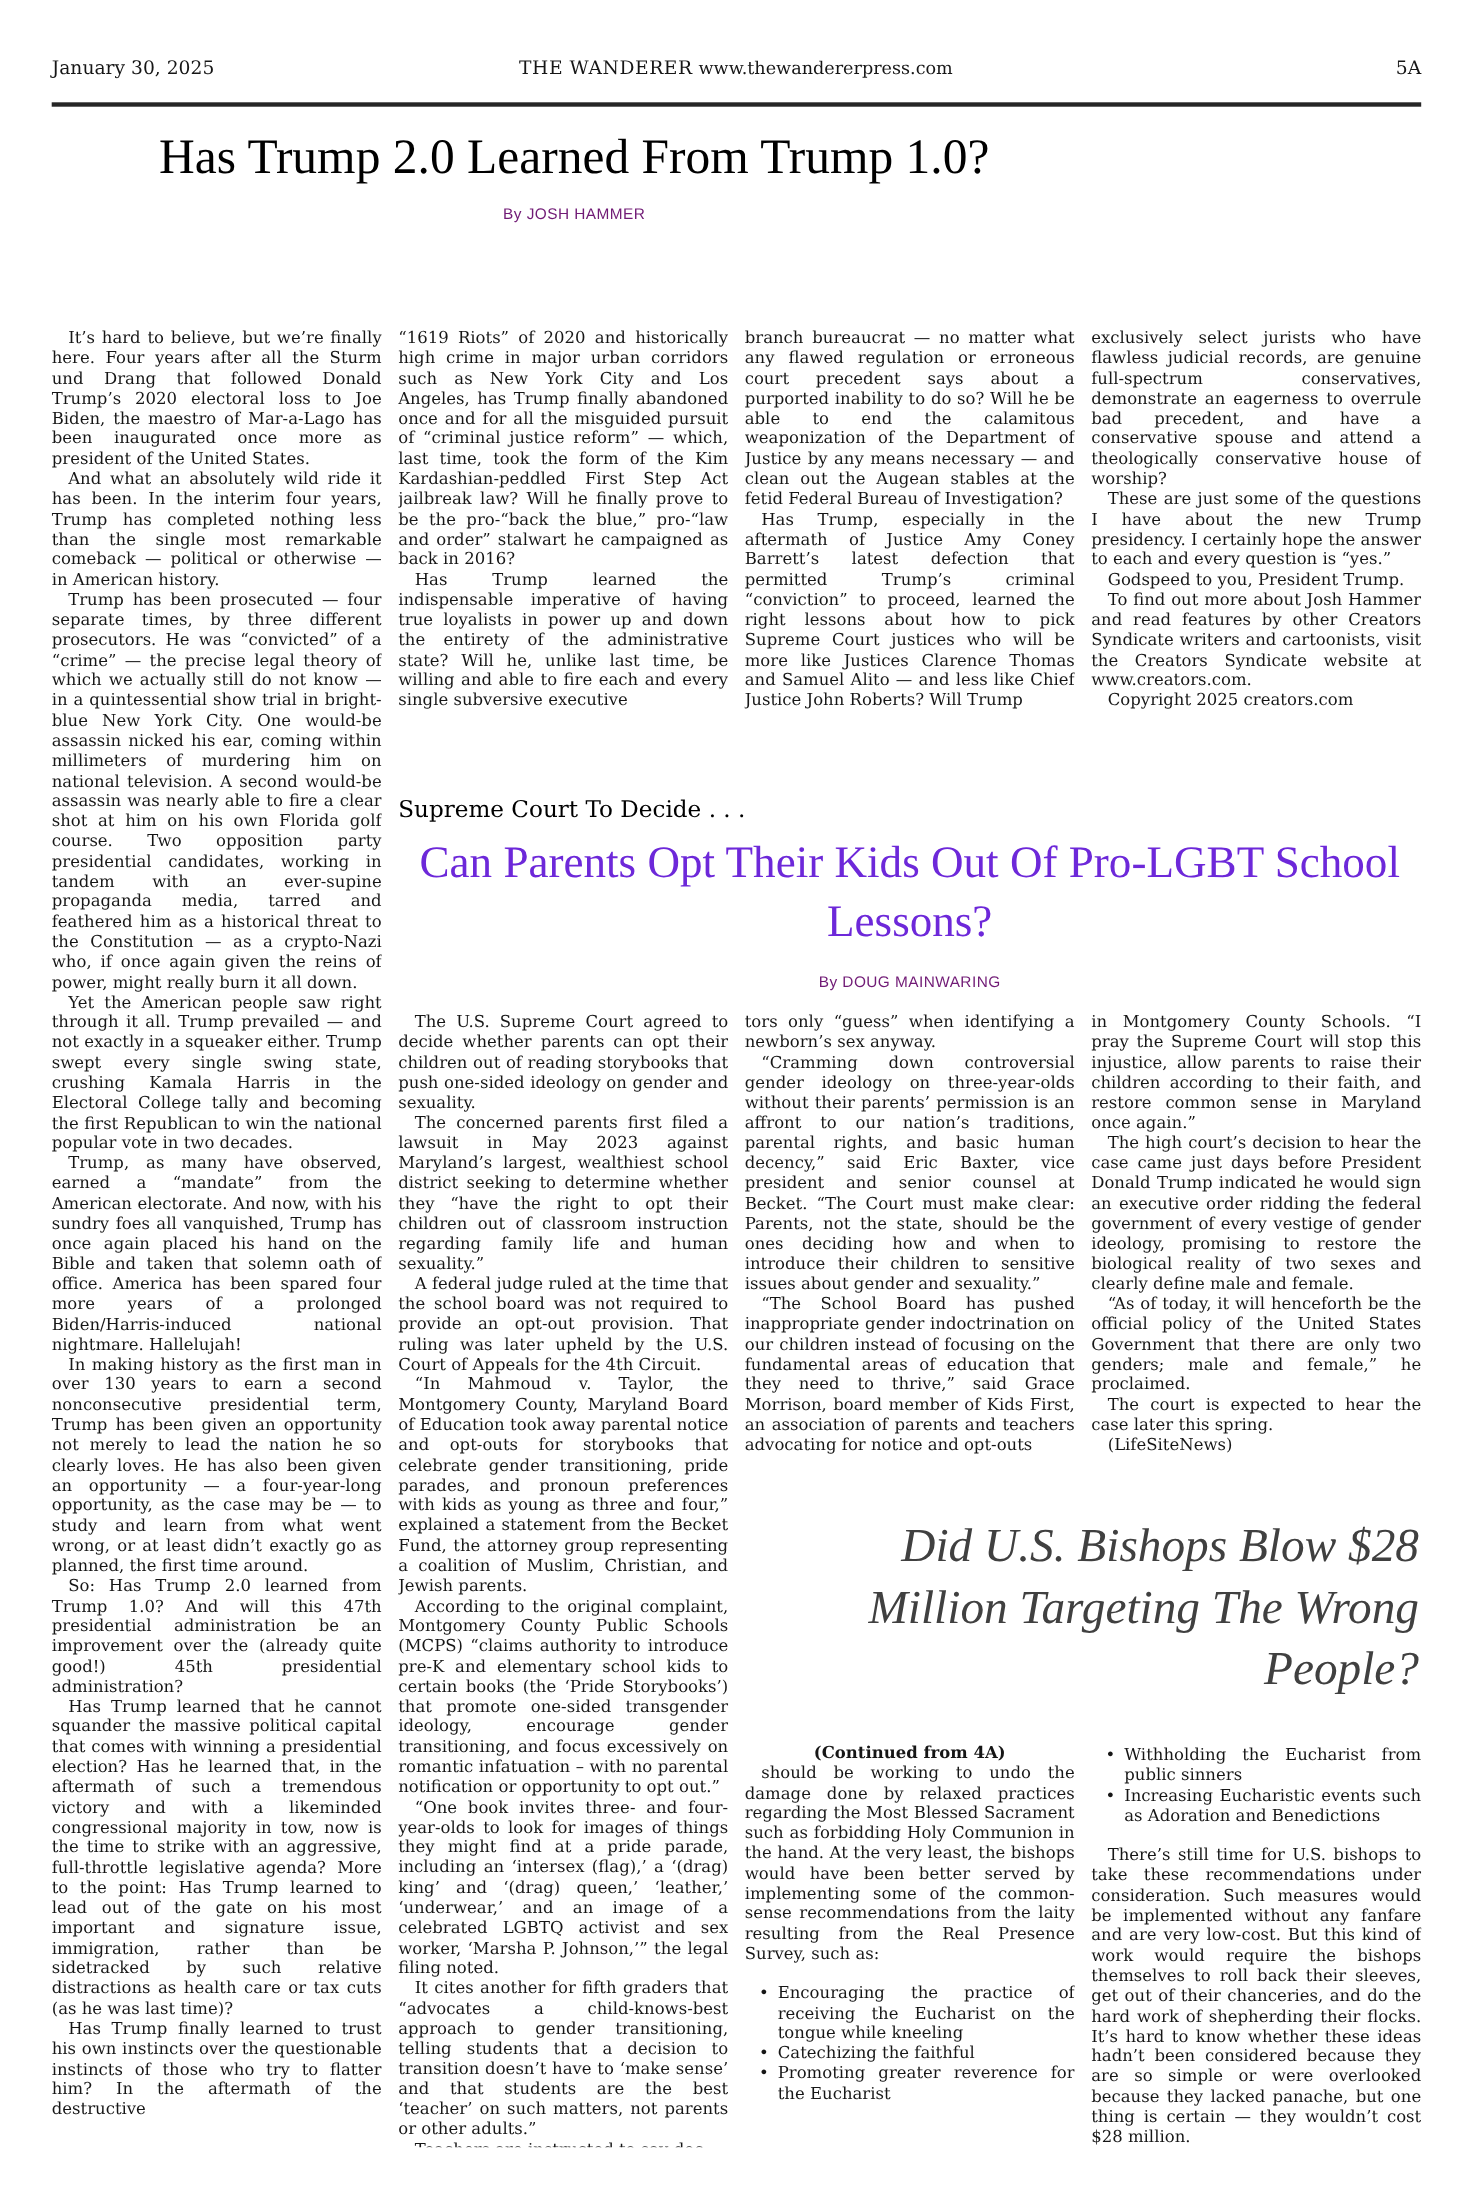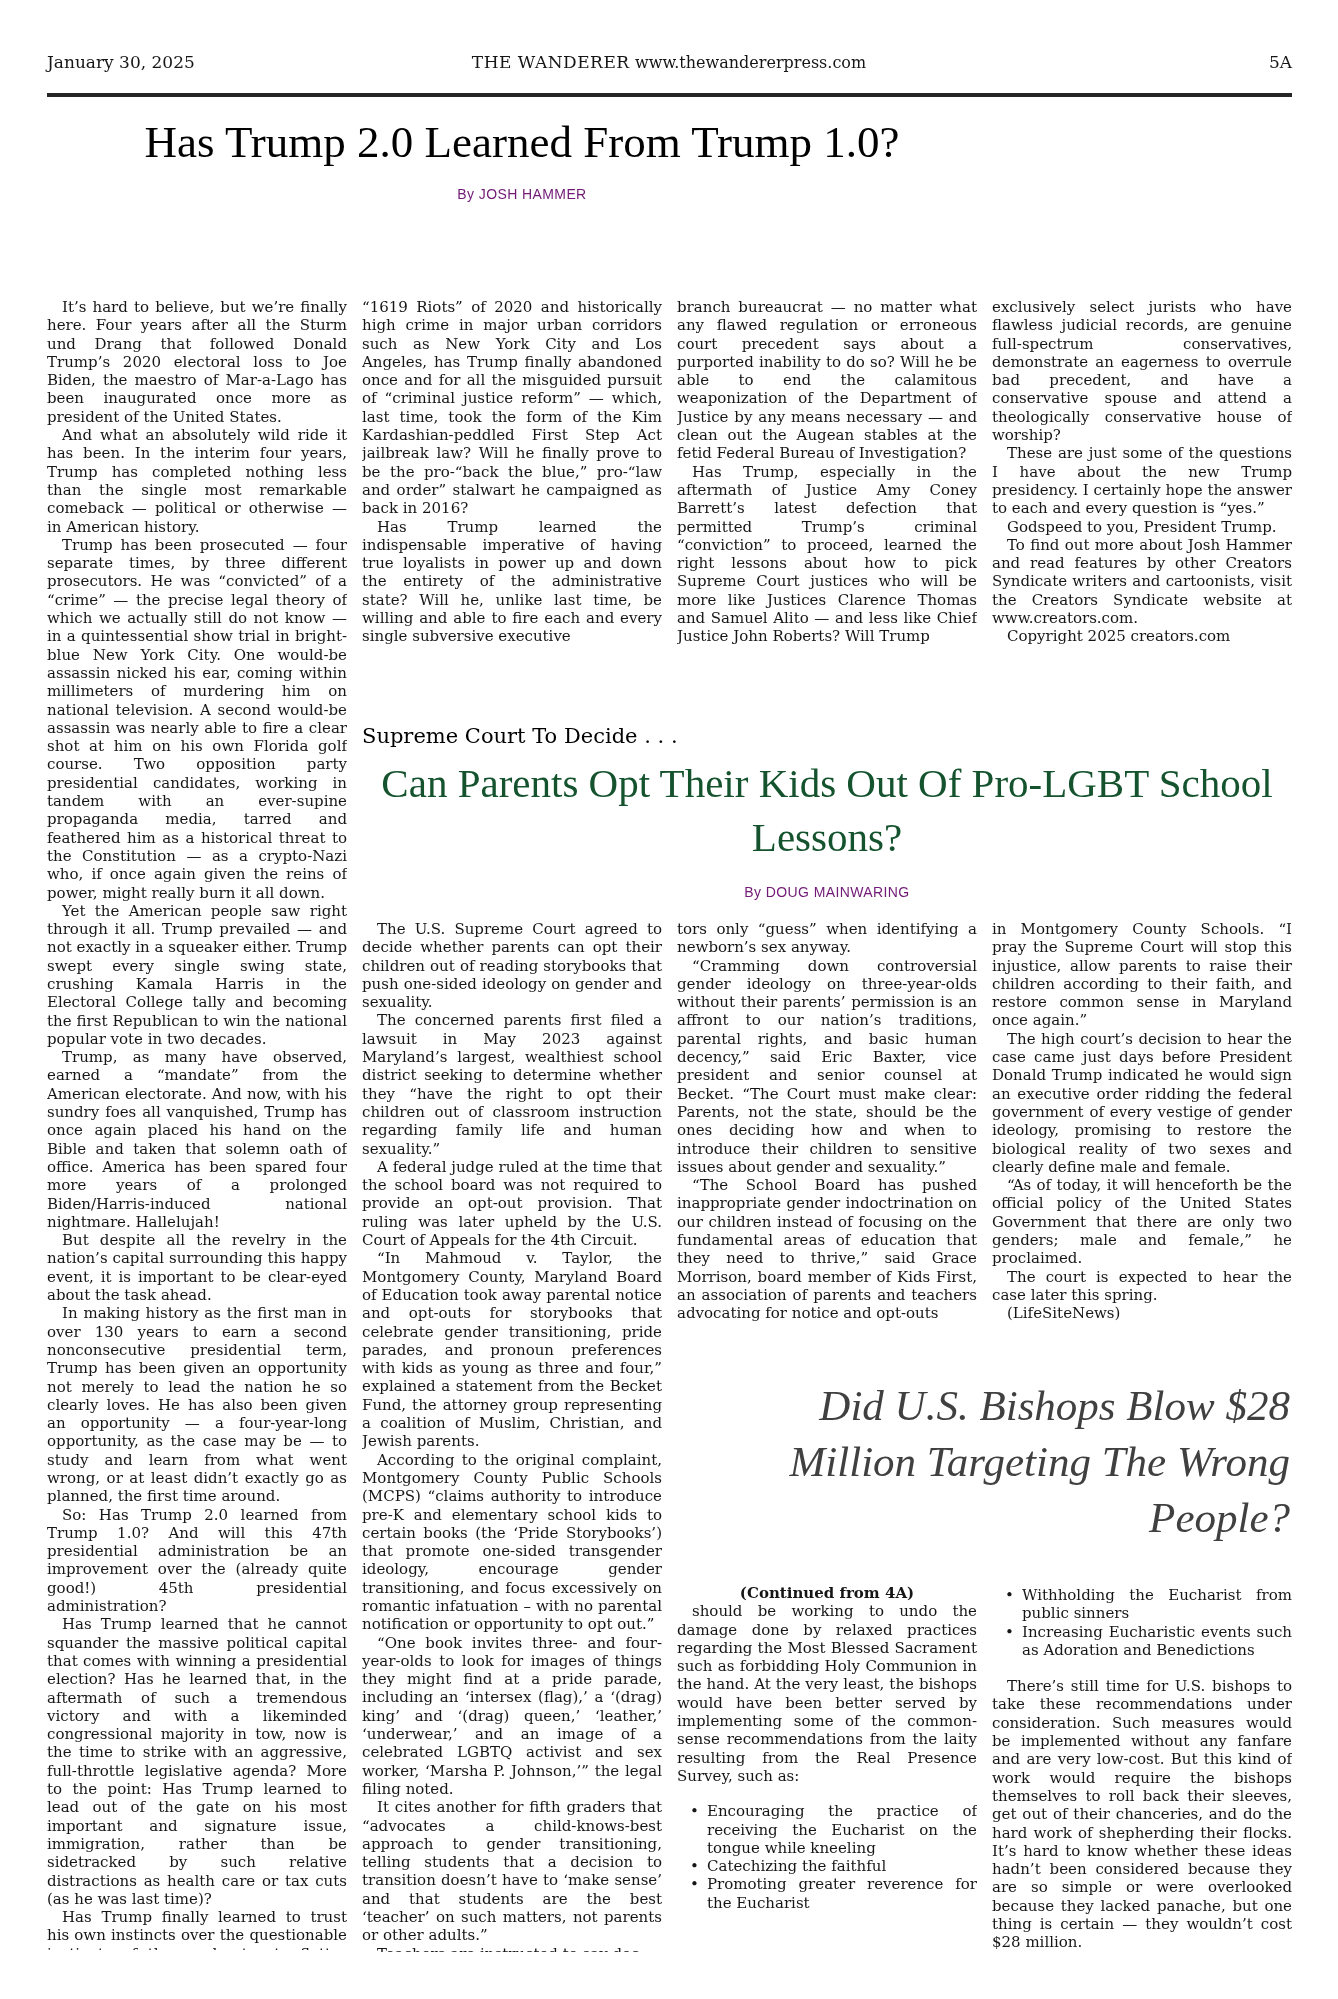--- a/index.html
+++ b/index.html
@@ -26,21 +26,21 @@
   .col{width:300px;overflow:hidden;font-size:15px;line-height:18.3px;text-align:justify;}
   .col p{margin:0;text-indent:15px;}
   .col.cont > p:first-child{text-indent:0;}
   .a1c1{left:47px;top:298px;height:1652px;}
   .a1c2{left:362px;top:298px;height:414px;}
   .a1c3{left:677px;top:298px;height:414px;}
   .a1c4{left:992px;top:298px;height:482px;}
   
   .a2-kicker{left:362px;top:724px;width:700px;font-size:21px;color:#000;}
   .a2-head{left:362px;top:756px;width:930px;text-align:center;
-    font-family:"Liberation Serif","DejaVu Serif",serif;font-size:41px;line-height:54px;color:#14532d;}
+    font-family:"Liberation Serif","DejaVu Serif",serif;font-size:41px;line-height:54px;color:#6d28d9;}
   .a2-byline{left:362px;top:884px;width:930px;}
   .a2cA{left:362px;top:920px;height:1032px;}
   .a2cB{left:677px;top:920px;height:450px;}
   .a2cC{left:992px;top:920px;height:450px;}
   
   .a3-head{left:690px;top:1378px;width:600px;text-align:right;
     font-family:"Liberation Serif","DejaVu Serif",serif;font-style:italic;
     font-size:43px;line-height:56px;color:#404040;}
   .a3cB{left:677px;top:1584px;height:368px;}
   .a3cC{left:992px;top:1586px;height:366px;}
@@ -65,21 +65,20 @@
 
 <div class="abs a1-head">Has Trump 2.0 Learned From Trump 1.0?</div>
 <div class="abs byline a1-byline">By JOSH HAMMER</div>
 
 <div class="abs col a1c1">
     <p>It’s hard to believe, but we’re finally here. Four years after all the Sturm und Drang that followed Donald Trump’s 2020 electoral loss to Joe Biden, the maestro of Mar-a-Lago has been inaugurated once more as president of the United States.</p>
     <p>And what an absolutely wild ride it has been. In the interim four years, Trump has completed nothing less than the single most remarkable comeback — political or otherwise — in American history.</p>
     <p>Trump has been prosecuted — four separate times, by three different prosecutors. He was “convicted” of a “crime” — the precise legal theory of which we actually still do not know — in a quintessential show trial in bright-blue New York City. One would-be assassin nicked his ear, coming within millimeters of murdering him on national television. A second would-be assassin was nearly able to fire a clear shot at him on his own Florida golf course. Two opposition party presidential candidates, working in tandem with an ever-supine propaganda media, tarred and feathered him as a historical threat to the Constitution — as a crypto-Nazi who, if once again given the reins of power, might really burn it all down.</p>
     <p>Yet the American people saw right through it all. Trump prevailed — and not exactly in a squeaker either. Trump swept every single swing state, crushing Kamala Harris in the Electoral College tally and becoming the first Republican to win the national popular vote in two decades.</p>
     <p>Trump, as many have observed, earned a “mandate” from the American electorate. And now, with his sundry foes all vanquished, Trump has once again placed his hand on the Bible and taken that solemn oath of office. America has been spared four more years of a prolonged Biden/Harris-induced national nightmare. Hallelujah!</p>
-    <p>But despite all the revelry in the nation’s capital surrounding this happy event, it is important to be clear-eyed about the task ahead.</p>
     <p>In making history as the first man in over 130 years to earn a second nonconsecutive presidential term, Trump has been given an opportunity not merely to lead the nation he so clearly loves. He has also been given an opportunity — a four-year-long opportunity, as the case may be — to study and learn from what went wrong, or at least didn’t exactly go as planned, the first time around.</p>
     <p>So: Has Trump 2.0 learned from Trump 1.0? And will this 47th presidential administration be an improvement over the (already quite good!) 45th presidential administration?</p>
     <p>Has Trump learned that he cannot squander the massive political capital that comes with winning a presidential election? Has he learned that, in the aftermath of such a tremendous victory and with a likeminded congressional majority in tow, now is the time to strike with an aggressive, full-throttle legislative agenda? More to the point: Has Trump learned to lead out of the gate on his most important and signature issue, immigration, rather than be sidetracked by such relative distractions as health care or tax cuts (as he was last time)?</p>
     <p>Has Trump finally learned to trust his own instincts over the questionable instincts of those who try to flatter him? In the aftermath of the destructive</p>
   </div>
 <div class="abs col cont a1c2">
     <p>“1619 Riots” of 2020 and historically high crime in major urban corridors such as New York City and Los Angeles, has Trump finally abandoned once and for all the misguided pursuit of “criminal justice reform” — which, last time, took the form of the Kim Kardashian-peddled First Step Act jailbreak law? Will he finally prove to be the pro-“back the blue,” pro-“law and order” stalwart he campaigned as back in 2016?</p>
     <p>Has Trump learned the indispensable imperative of having true loyalists in power up and down the entirety of the administrative state? Will he, unlike last time, be willing and able to fire each and every single subversive executive</p>
   </div>
 <div class="abs col cont a1c3">

